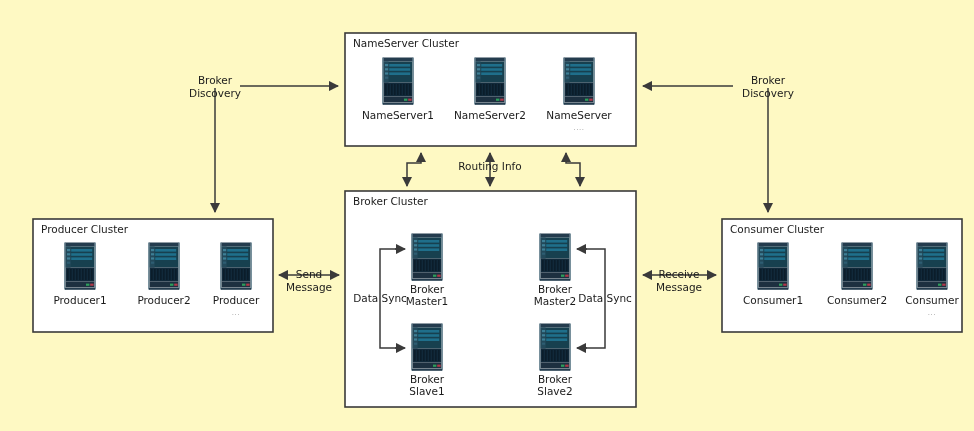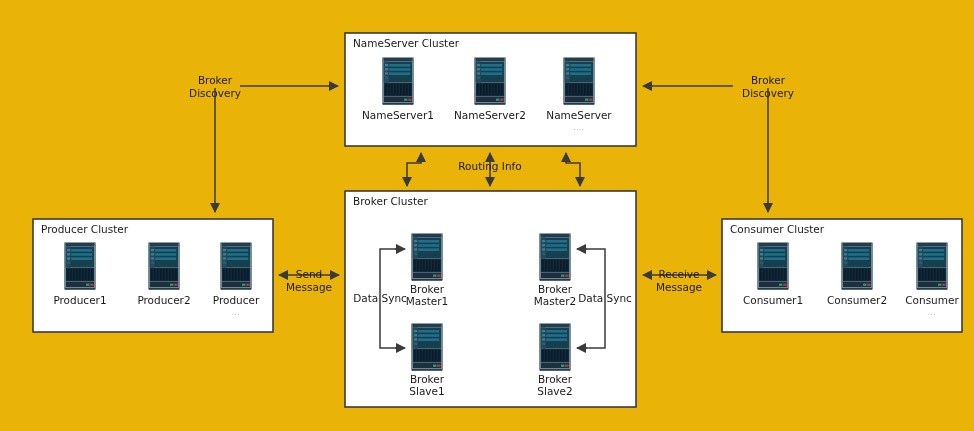--- a/index.html
+++ b/index.html
@@ -4,21 +4,21 @@
 <style>
   html, body {
     margin: 0;
     padding: 0;
     background: #ffffff;
   }
   #canvas {
     position: relative;
     width: 974px;
     height: 431px;
-    background: #eab308;
+    background: #fef9c3;
     font-family: "DejaVu Sans", sans-serif;
     overflow: hidden;
   }
   svg#diagram {
     position: absolute;
     top: 0;
     left: 0;
     width: 974px;
     height: 431px;
   }

